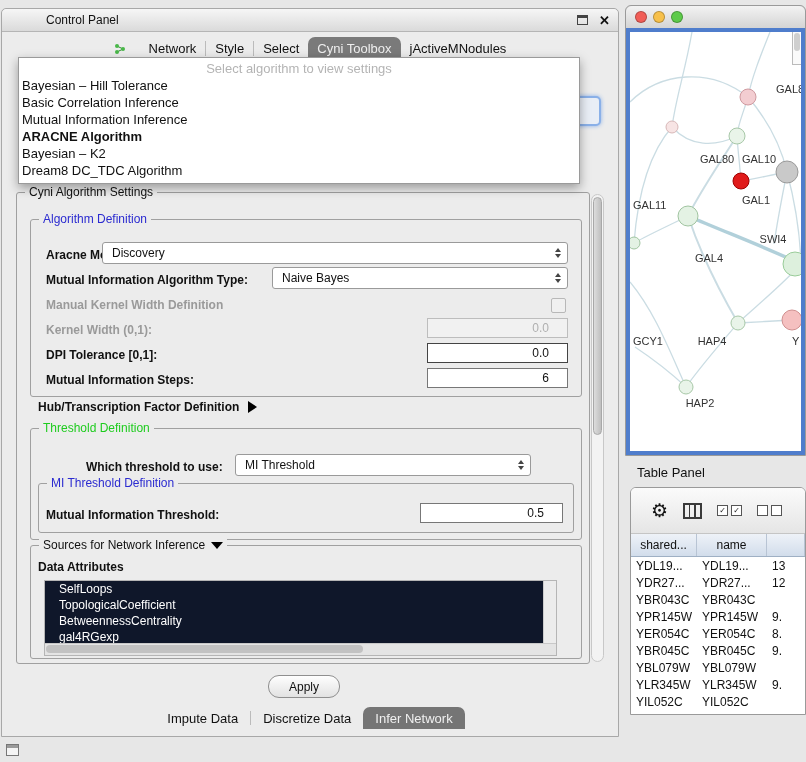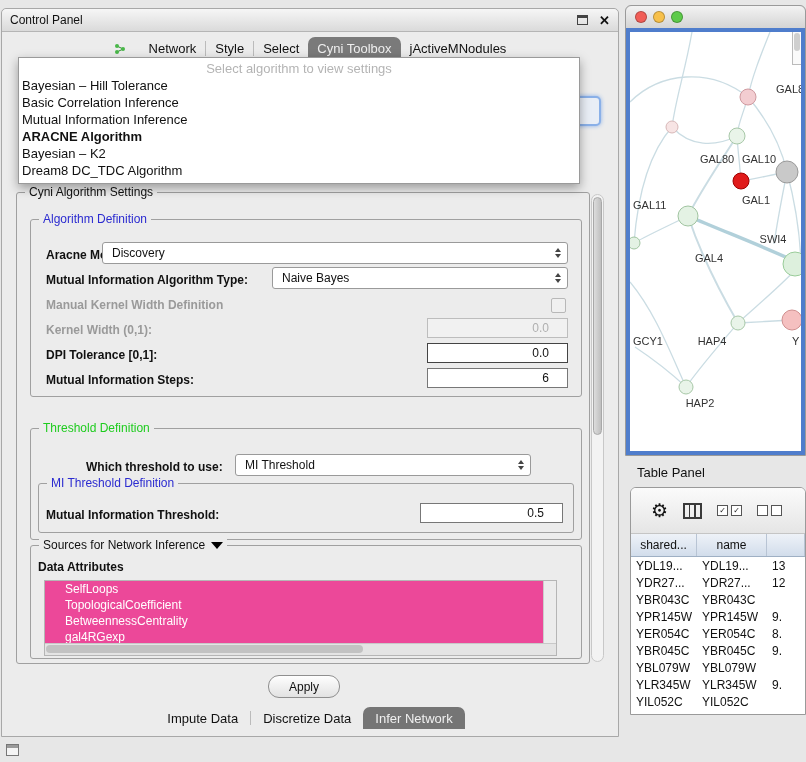--- a/index.html
+++ b/index.html
@@ -5,21 +5,21 @@
   html,body{margin:0;padding:0}
   body{width:806px;height:762px;position:relative;overflow:hidden;
        background:#e7e7e7;font-family:"Liberation Sans",sans-serif;color:#111;}
 
   
   .control-panel{position:absolute;left:1px;top:8px;width:616px;height:727px;
     background:#ececec;border:1px solid #a8a8a8;border-radius:5px 5px 0 0;}
   .cp-titlebar{height:22px;background:linear-gradient(#f6f6f6,#dadada);
     border-bottom:1px solid #b5b5b5;display:flex;align-items:center;
     padding:0 8px;font-size:12px;border-radius:5px 5px 0 0;}
-  .cp-title{flex:0 0 auto;}
+  .cp-title{flex:0 0 auto;margin-left:36px;}
   .cp-spacer{flex:1;}
   .float-ico{width:9px;height:8px;border:1px solid #444;margin-right:11px;position:relative;}
   .float-ico::before{content:"";position:absolute;left:0;top:0;right:0;height:2px;background:#444;}
   .close-ico{font-size:13px;font-weight:bold;line-height:13px;}
 
   .cp-tabs{position:absolute;left:0;right:0;top:28px;height:23px;display:flex;
     justify-content:center;align-items:stretch;font-size:13px;}
   .tab{display:flex;align-items:center;gap:23px;padding:0 9px;white-space:nowrap;}
   .tsep{width:1px;background:#bbb;margin:4px 0;}
   .tab.selected{background:#7a7a7a;color:#efefef;border-radius:7px 7px 0 0;}
@@ -61,22 +61,22 @@
   .tri-right{width:0;height:0;border-top:6px solid transparent;border-bottom:6px solid transparent;border-left:9px solid #000;}
   .tri-down{width:0;height:0;border-left:6px solid transparent;border-right:6px solid transparent;border-top:7px solid #000;}
 
   .vscroll{position:absolute;left:589px;top:185px;width:13px;height:468px;background:#f3f3f3;
     border:1px solid #c8c8c8;border-radius:7px;box-sizing:border-box;}
   .vscroll .thumb{position:absolute;left:1px;top:2px;width:9px;height:238px;
     background:linear-gradient(90deg,#dcdcdc,#bfbfbf);border:1px solid #a8a8a8;border-radius:5px;box-sizing:border-box;}
 
   .attr-list{position:absolute;left:42px;top:571px;width:513px;height:76px;background:#fff;
     border:1px solid #b5b5b5;overflow:hidden;box-sizing:border-box;}
-  .attr-item{height:16px;line-height:16px;width:calc(100% - 12px);background:#ec4899;color:#fff;
-    font-size:12px;padding-left:20px;box-sizing:border-box;white-space:nowrap;overflow:hidden;}
+  .attr-item{height:16px;line-height:16px;width:calc(100% - 12px);background:#0f172a;color:#fff;
+    font-size:12px;padding-left:14px;box-sizing:border-box;white-space:nowrap;overflow:hidden;}
   .attr-vscroll{position:absolute;right:0;top:0;width:12px;bottom:11px;background:#ececec;border-left:1px solid #ccc;}
   .attr-hscroll{position:absolute;left:0;right:0;bottom:0;height:11px;background:#e4e4e4;border-top:1px solid #c8c8c8;}
   .attr-hscroll .hthumb{position:absolute;left:1px;top:1px;height:8px;width:62%;background:#c2c2c2;border-radius:4px;}
 
   .apply-btn{position:absolute;left:266px;top:666px;width:70px;height:21px;
     border:1px solid #8f8f8f;border-radius:11px;background:linear-gradient(#fefefe,#e2e2e2);
     font-size:12px;display:flex;align-items:center;justify-content:center;}
 
   .bottom-tabs{position:absolute;left:0;right:0;top:698px;height:22px;display:flex;
     justify-content:center;align-items:stretch;font-size:13px;}
@@ -208,20 +208,24 @@
 
   <div class="flabel dis" style="left:44px;top:314px;">Kernel Width (0,1):</div>
   <input class="tinput dis" style="left: 425px; top: 309px; width: 141px;" readonly="" value="0.0">
 
   <div class="flabel" style="left:44px;top:339px;">DPI Tolerance [0,1]:</div>
   <input class="tinput dark" style="left: 425px; top: 334px; width: 141px;" value="0.0">
 
   <div class="flabel" style="left:44px;top:364px;">Mutual Information Steps:</div>
   <input class="tinput" style="left: 425px; top: 359px; width: 141px;" value="6">
 
+  <div class="hub-row">
+    <span>Hub/Transcription Factor Definition</span>
+    <span class="tri-right"></span>
+  </div>
 
   <div class="group" style="left:28px;top:419px;width:550px;height:110px;">
     <div class="group-label lbl-green">Threshold Definition</div>
   </div>
 
   <div class="flabel" style="left:84px;top:451px;">Which threshold to use:</div>
   <div class="combo" style="left:233px;top:445px;width:296px;">
     <span>MI Threshold</span>
     <span class="arrows">
         <span class="tri-up"></span>

